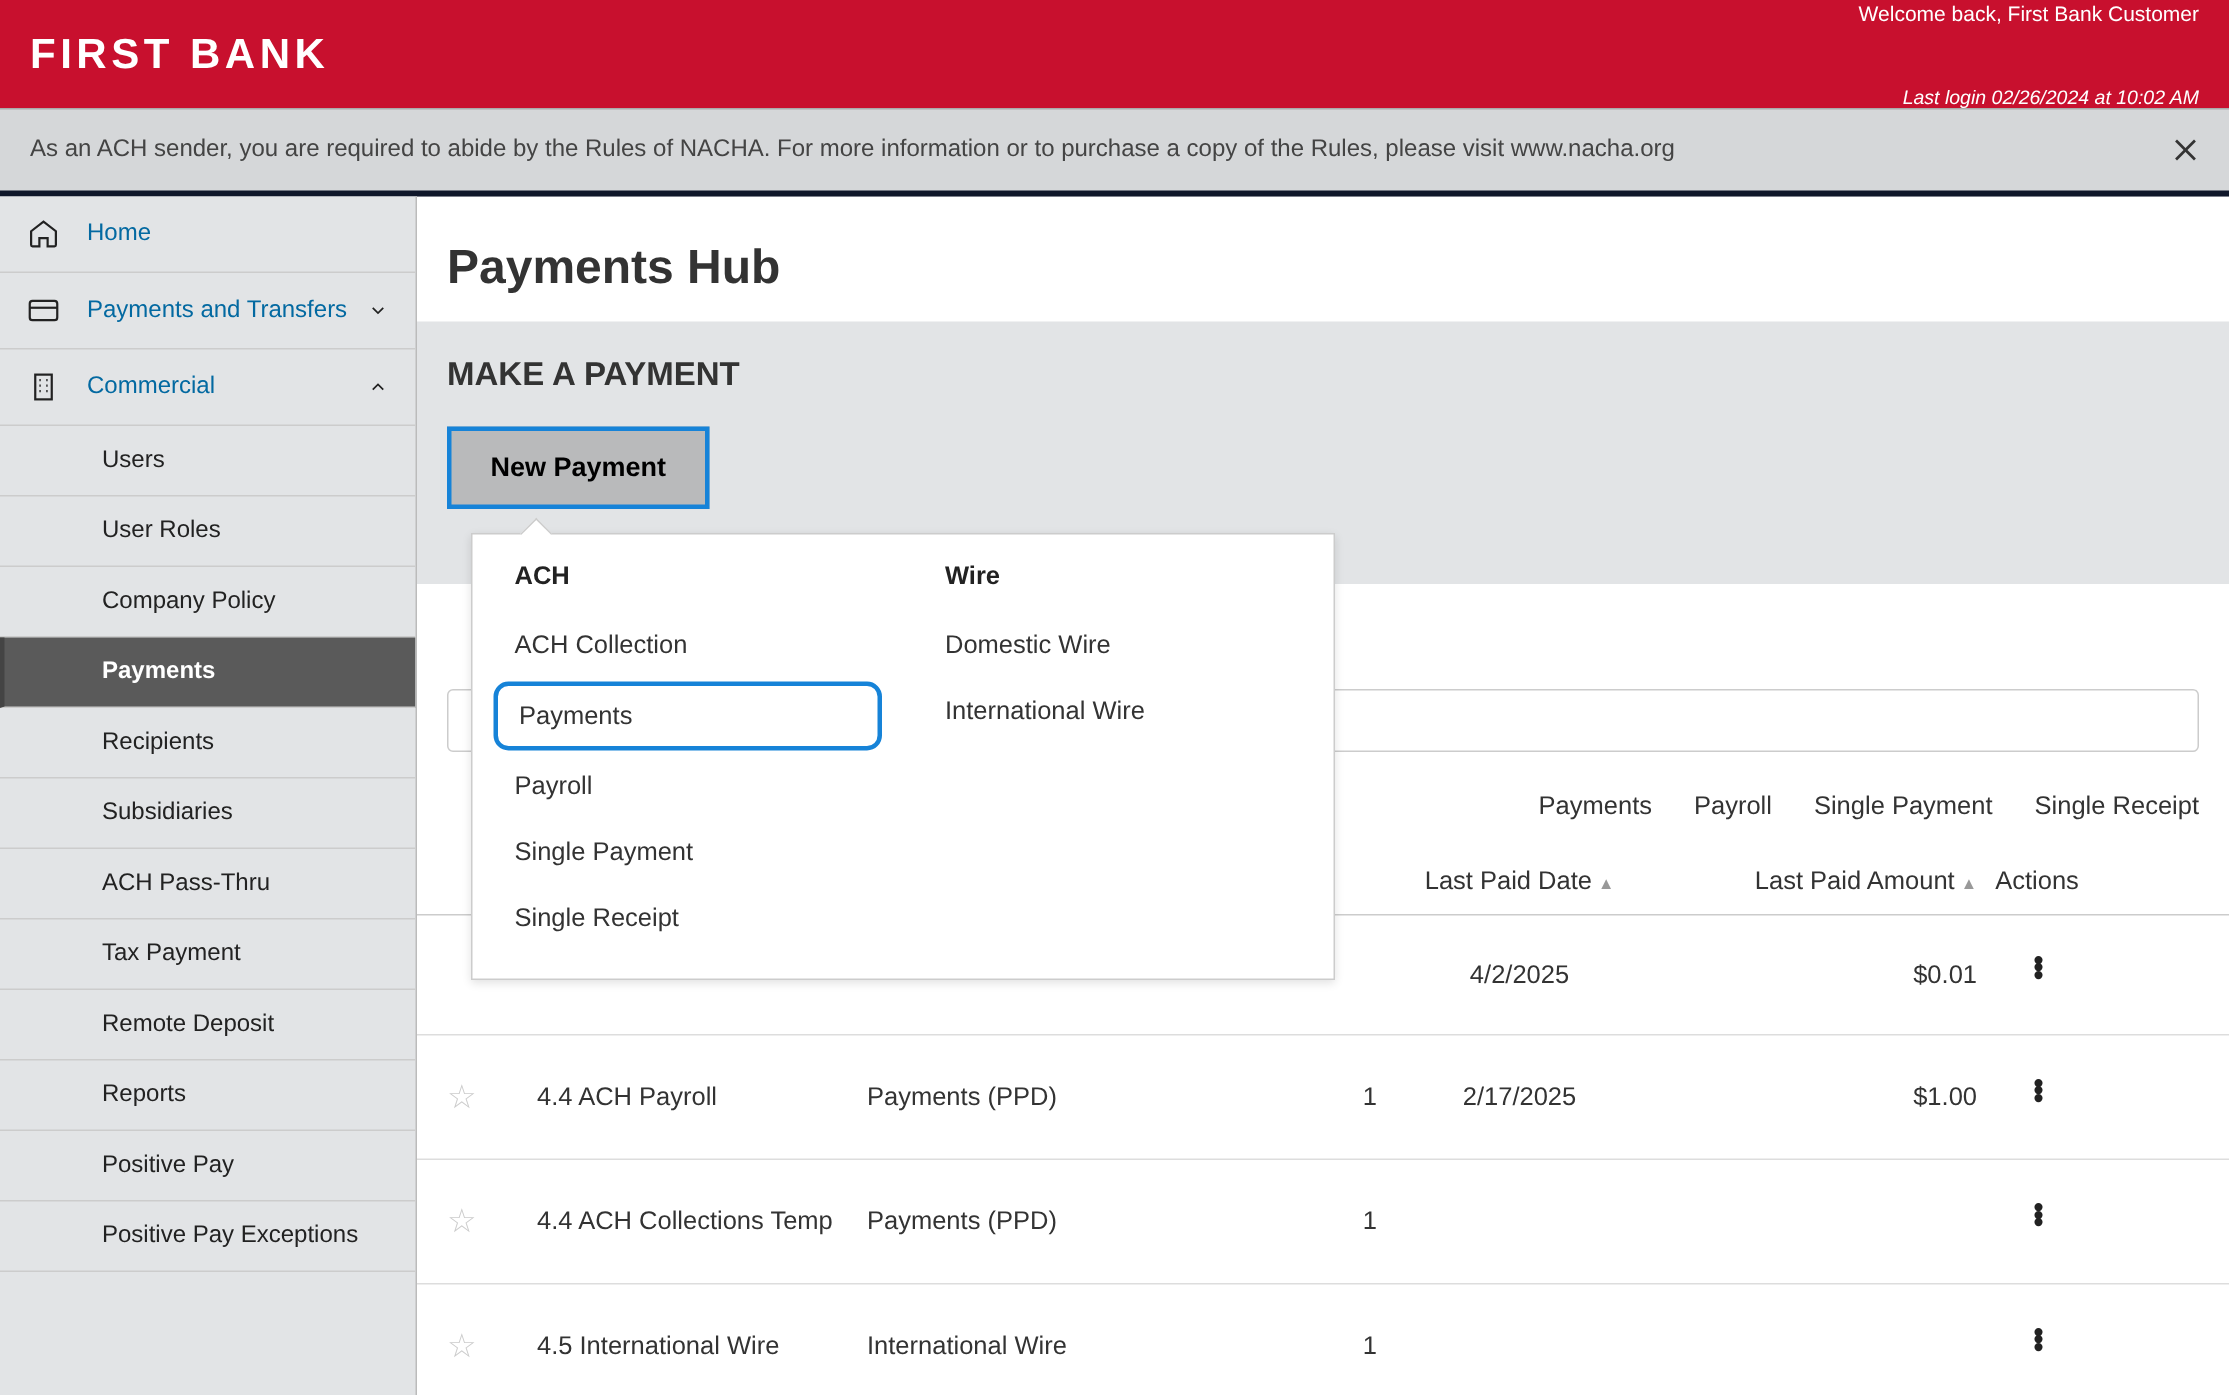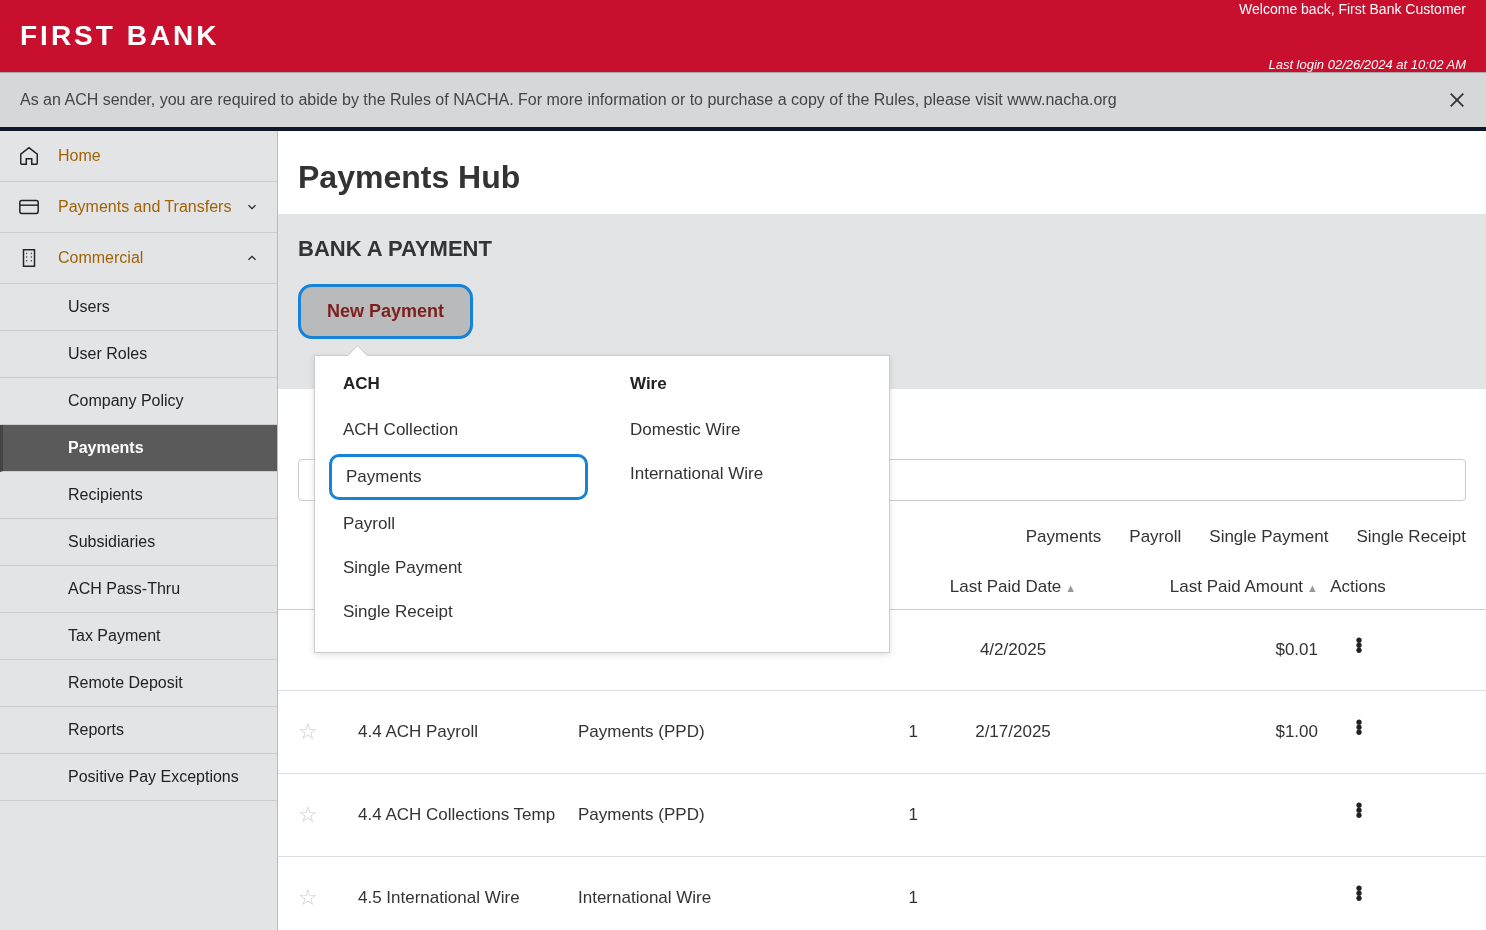--- a/index.html
+++ b/index.html
@@ -9,32 +9,32 @@
   .logo { font-size: 28px; font-weight: 700; letter-spacing: 3px; }
   .welcome { text-align: right; font-size: 14px; }
   .welcome .last-login { font-style: italic; font-size: 13px; margin-top: 40px; }
   
   .notice { background: #d5d7d9; border-top: 1px solid #aaa; border-bottom: 4px solid #0f172a; padding: 18px 20px; display: flex; justify-content: space-between; align-items: center; font-size: 16px; color: #444; }
   .notice-close { width: 18px; height: 18px; cursor: pointer; color: #333; }
   
   .body { display: flex; height: calc(930px - 62px - 62px); }
   
   .sidebar { width: 278px; background: #e2e4e6; border-right: 1px solid #bbb; overflow-y: auto; }
-  .sidebar-item { display: flex; align-items: center; padding: 14px 18px; font-size: 16px; color: #a16207; cursor: pointer; border-bottom: 1px solid #ccc; }
+  .sidebar-item { display: flex; align-items: center; padding: 14px 18px; font-size: 16px; color: #0369a1; cursor: pointer; border-bottom: 1px solid #ccc; }
   .sidebar-item .icon { width: 22px; height: 22px; margin-right: 18px; flex-shrink: 0; }
   .sidebar-item .chevron { margin-left: auto; }
   .sidebar-subitem { padding: 14px 18px 14px 68px; font-size: 16px; color: #222; cursor: pointer; border-bottom: 1px solid #ccc; }
   .sidebar-subitem.active { background: #5a5a5a; color: #fff; font-weight: 600; border-left: 3px solid #444; padding-left: 65px; }
   
   .main { flex: 1; background: #fff; overflow-y: auto; position: relative; }
   .page-title { font-size: 32px; color: #333; padding: 28px 20px 18px; }
   
   .make-payment-section { background: #e2e4e6; padding: 22px 20px 50px; }
   .section-heading { font-size: 22px; font-weight: 700; color: #333; margin-bottom: 22px; }
-  .new-payment-btn { background: #b9babb; border: 3px solid #1683d8; border-radius: 14px; padding: 14px 26px; font-size: 18px; font-weight: 600; color: #7f1d1d; cursor: pointer; }
+  .new-payment-btn { background: #b9babb; border: 3px solid #1683d8; border-radius: 0; padding: 14px 26px; font-size: 18px; font-weight: 600; color: #000000; cursor: pointer; }
   
   .dropdown { position: absolute; top: 224px; left: 36px; width: 576px; background: #fff; border: 1px solid #ccc; box-shadow: 0 2px 6px rgba(0,0,0,0.12); display: flex; padding: 18px 0; z-index: 10; }
   .dropdown::before { content: ''; position: absolute; top: -8px; left: 35px; width: 14px; height: 14px; background: #fff; border-left: 1px solid #ccc; border-top: 1px solid #ccc; transform: rotate(45deg); }
   .dropdown-col { flex: 1; padding: 0 28px; }
   .dropdown-head { font-weight: 700; font-size: 17px; color: #222; margin-bottom: 14px; }
   .dropdown-opt { padding: 12px 0; font-size: 17px; color: #333; cursor: pointer; }
   .dropdown-opt.highlighted { border: 3px solid #1683d8; border-radius: 10px; padding: 10px 14px; margin: 2px -14px; }
   
   .search-box { margin: 70px 20px 20px; border: 1px solid #ccc; border-radius: 4px; height: 42px; }
   
@@ -125,28 +125,29 @@
     <div class="sidebar-subitem">Users</div>
     <div class="sidebar-subitem">User Roles</div>
     <div class="sidebar-subitem">Company Policy</div>
     <div class="sidebar-subitem active">Payments</div>
     <div class="sidebar-subitem">Recipients</div>
     <div class="sidebar-subitem">Subsidiaries</div>
     <div class="sidebar-subitem">ACH Pass-Thru</div>
     <div class="sidebar-subitem">Tax Payment</div>
     <div class="sidebar-subitem">Remote Deposit</div>
     <div class="sidebar-subitem">Reports</div>
+    <div class="sidebar-subitem">Positive Pay</div>
     <div class="sidebar-subitem">Positive Pay Exceptions</div>
   </div>
 
   <div class="main">
     <h1 class="page-title">Payments Hub</h1>
 
     <div class="make-payment-section">
-      <div class="section-heading">BANK A PAYMENT</div>
+      <div class="section-heading">MAKE A PAYMENT</div>
       <button class="new-payment-btn">New Payment</button>
     </div>
 
     <div class="dropdown">
       <div class="dropdown-col">
         <div class="dropdown-head">ACH</div>
         <div class="dropdown-opt">ACH Collection</div>
         <div class="dropdown-opt highlighted">Payments</div>
         <div class="dropdown-opt">Payroll</div>
         <div class="dropdown-opt">Single Payment</div>

